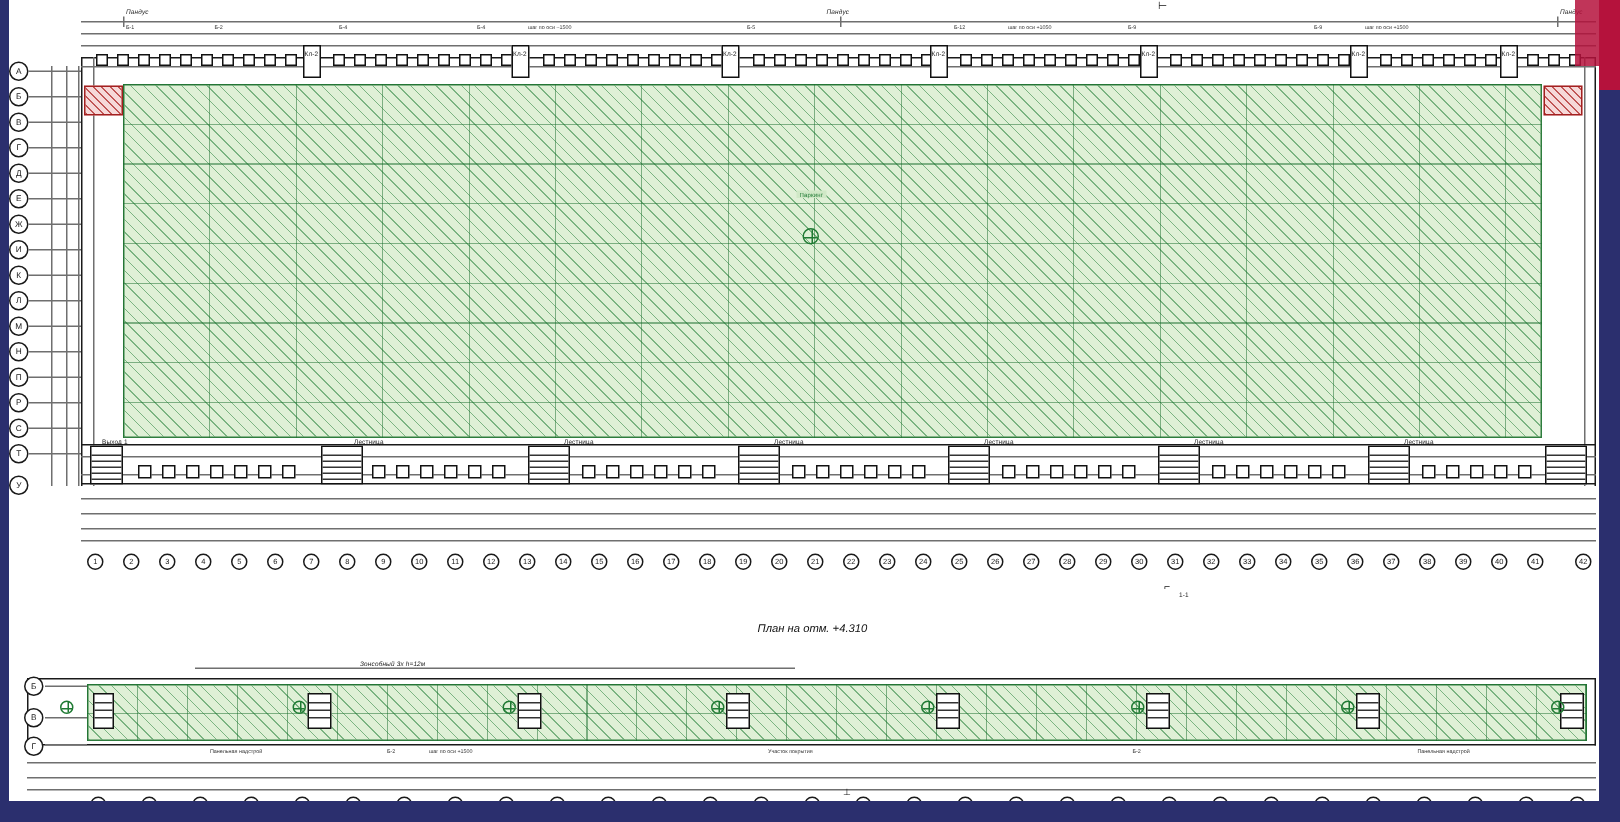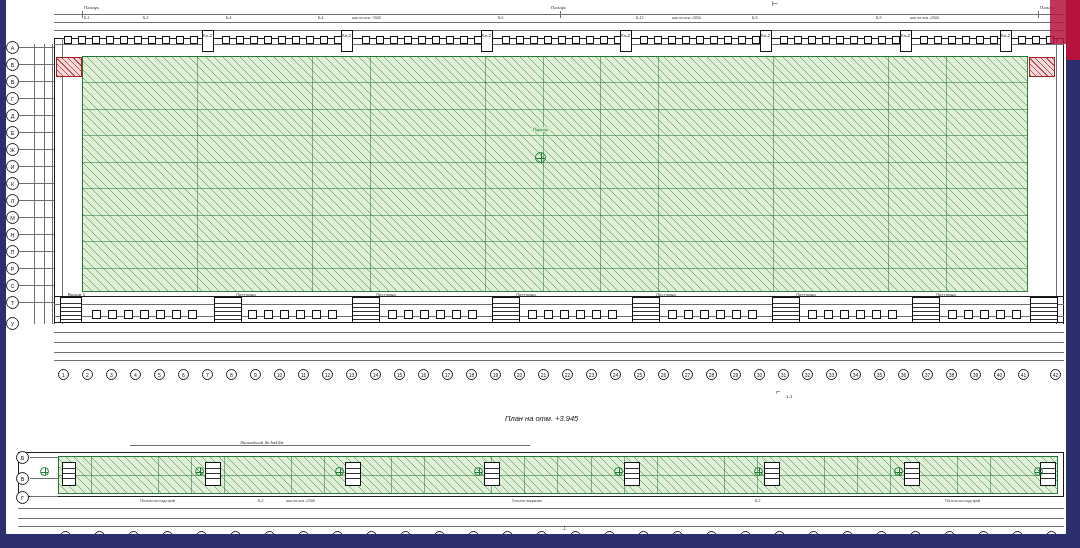--- a/index.html
+++ b/index.html
@@ -508,21 +508,21 @@
       <div class="bubble sm" style="left:946px; top:369px;">38</div>
       <div class="bubble sm" style="left:970px; top:369px;">39</div>
       <div class="bubble sm" style="left:994px; top:369px;">40</div>
       <div class="bubble sm" style="left:1018px;top:369px;">41</div>
       <div class="bubble sm" style="left:1050px;top:369px;">42</div>
     </div>
 
     <div class="section-arrow" style="left:776px; top:388px;">⌐</div>
     <div class="tag" style="left:786px; top:394px;">1-1</div>
 
-    <div class="title-cap" style="left:505px; top:414px;">План на отм. +3.945</div>
+    <div class="title-cap" style="left:505px; top:414px;">План на отм. +4.310</div>
   </div>
 
   <div>
 
     <div class="ln" style="left:18px;  top:452px; width:1046px; height:1.1px;"></div>
     <div class="ln" style="left:18px;  top:496px; width:1046px; height:1.2px;"></div>
     <div class="ln" style="left:18px;  top:452px; width:1px;    height:45px;"></div>
     <div class="ln" style="left:1063px;top:452px; width:1px;    height:45px;"></div>
 
     <div class="hatch" style="left:58px; top:456px; width:1000px; height:38px;"></div>

